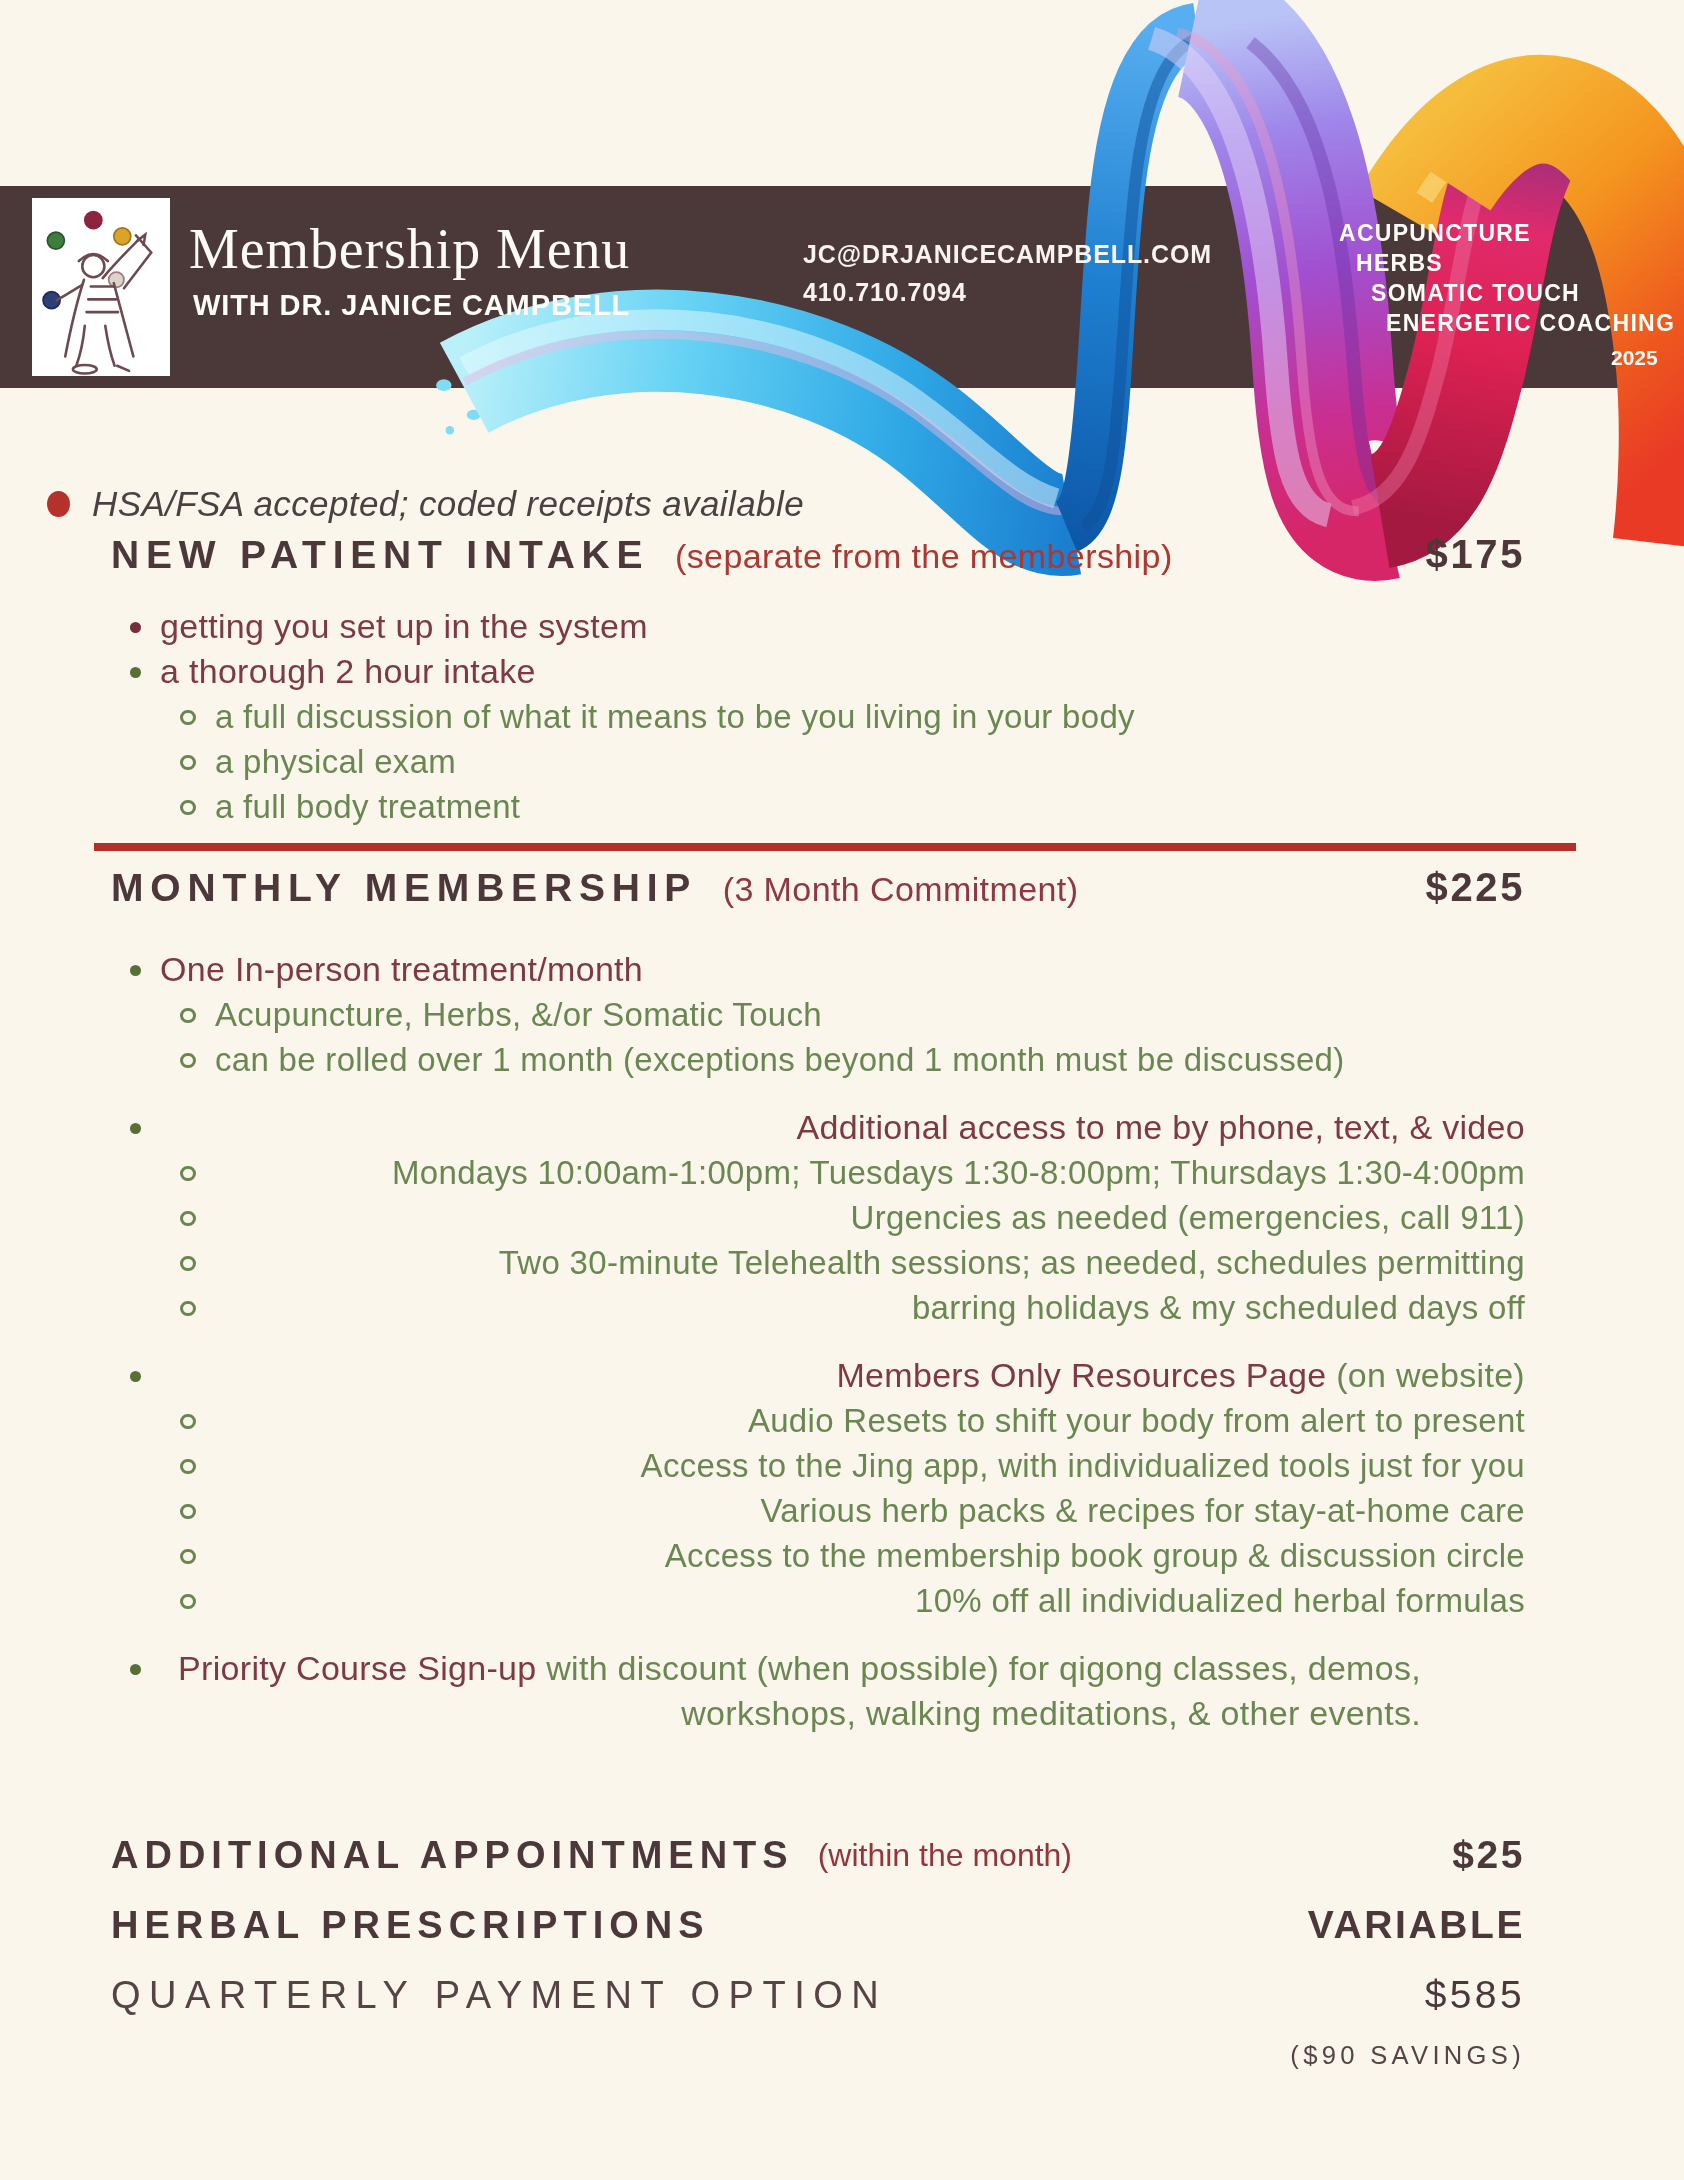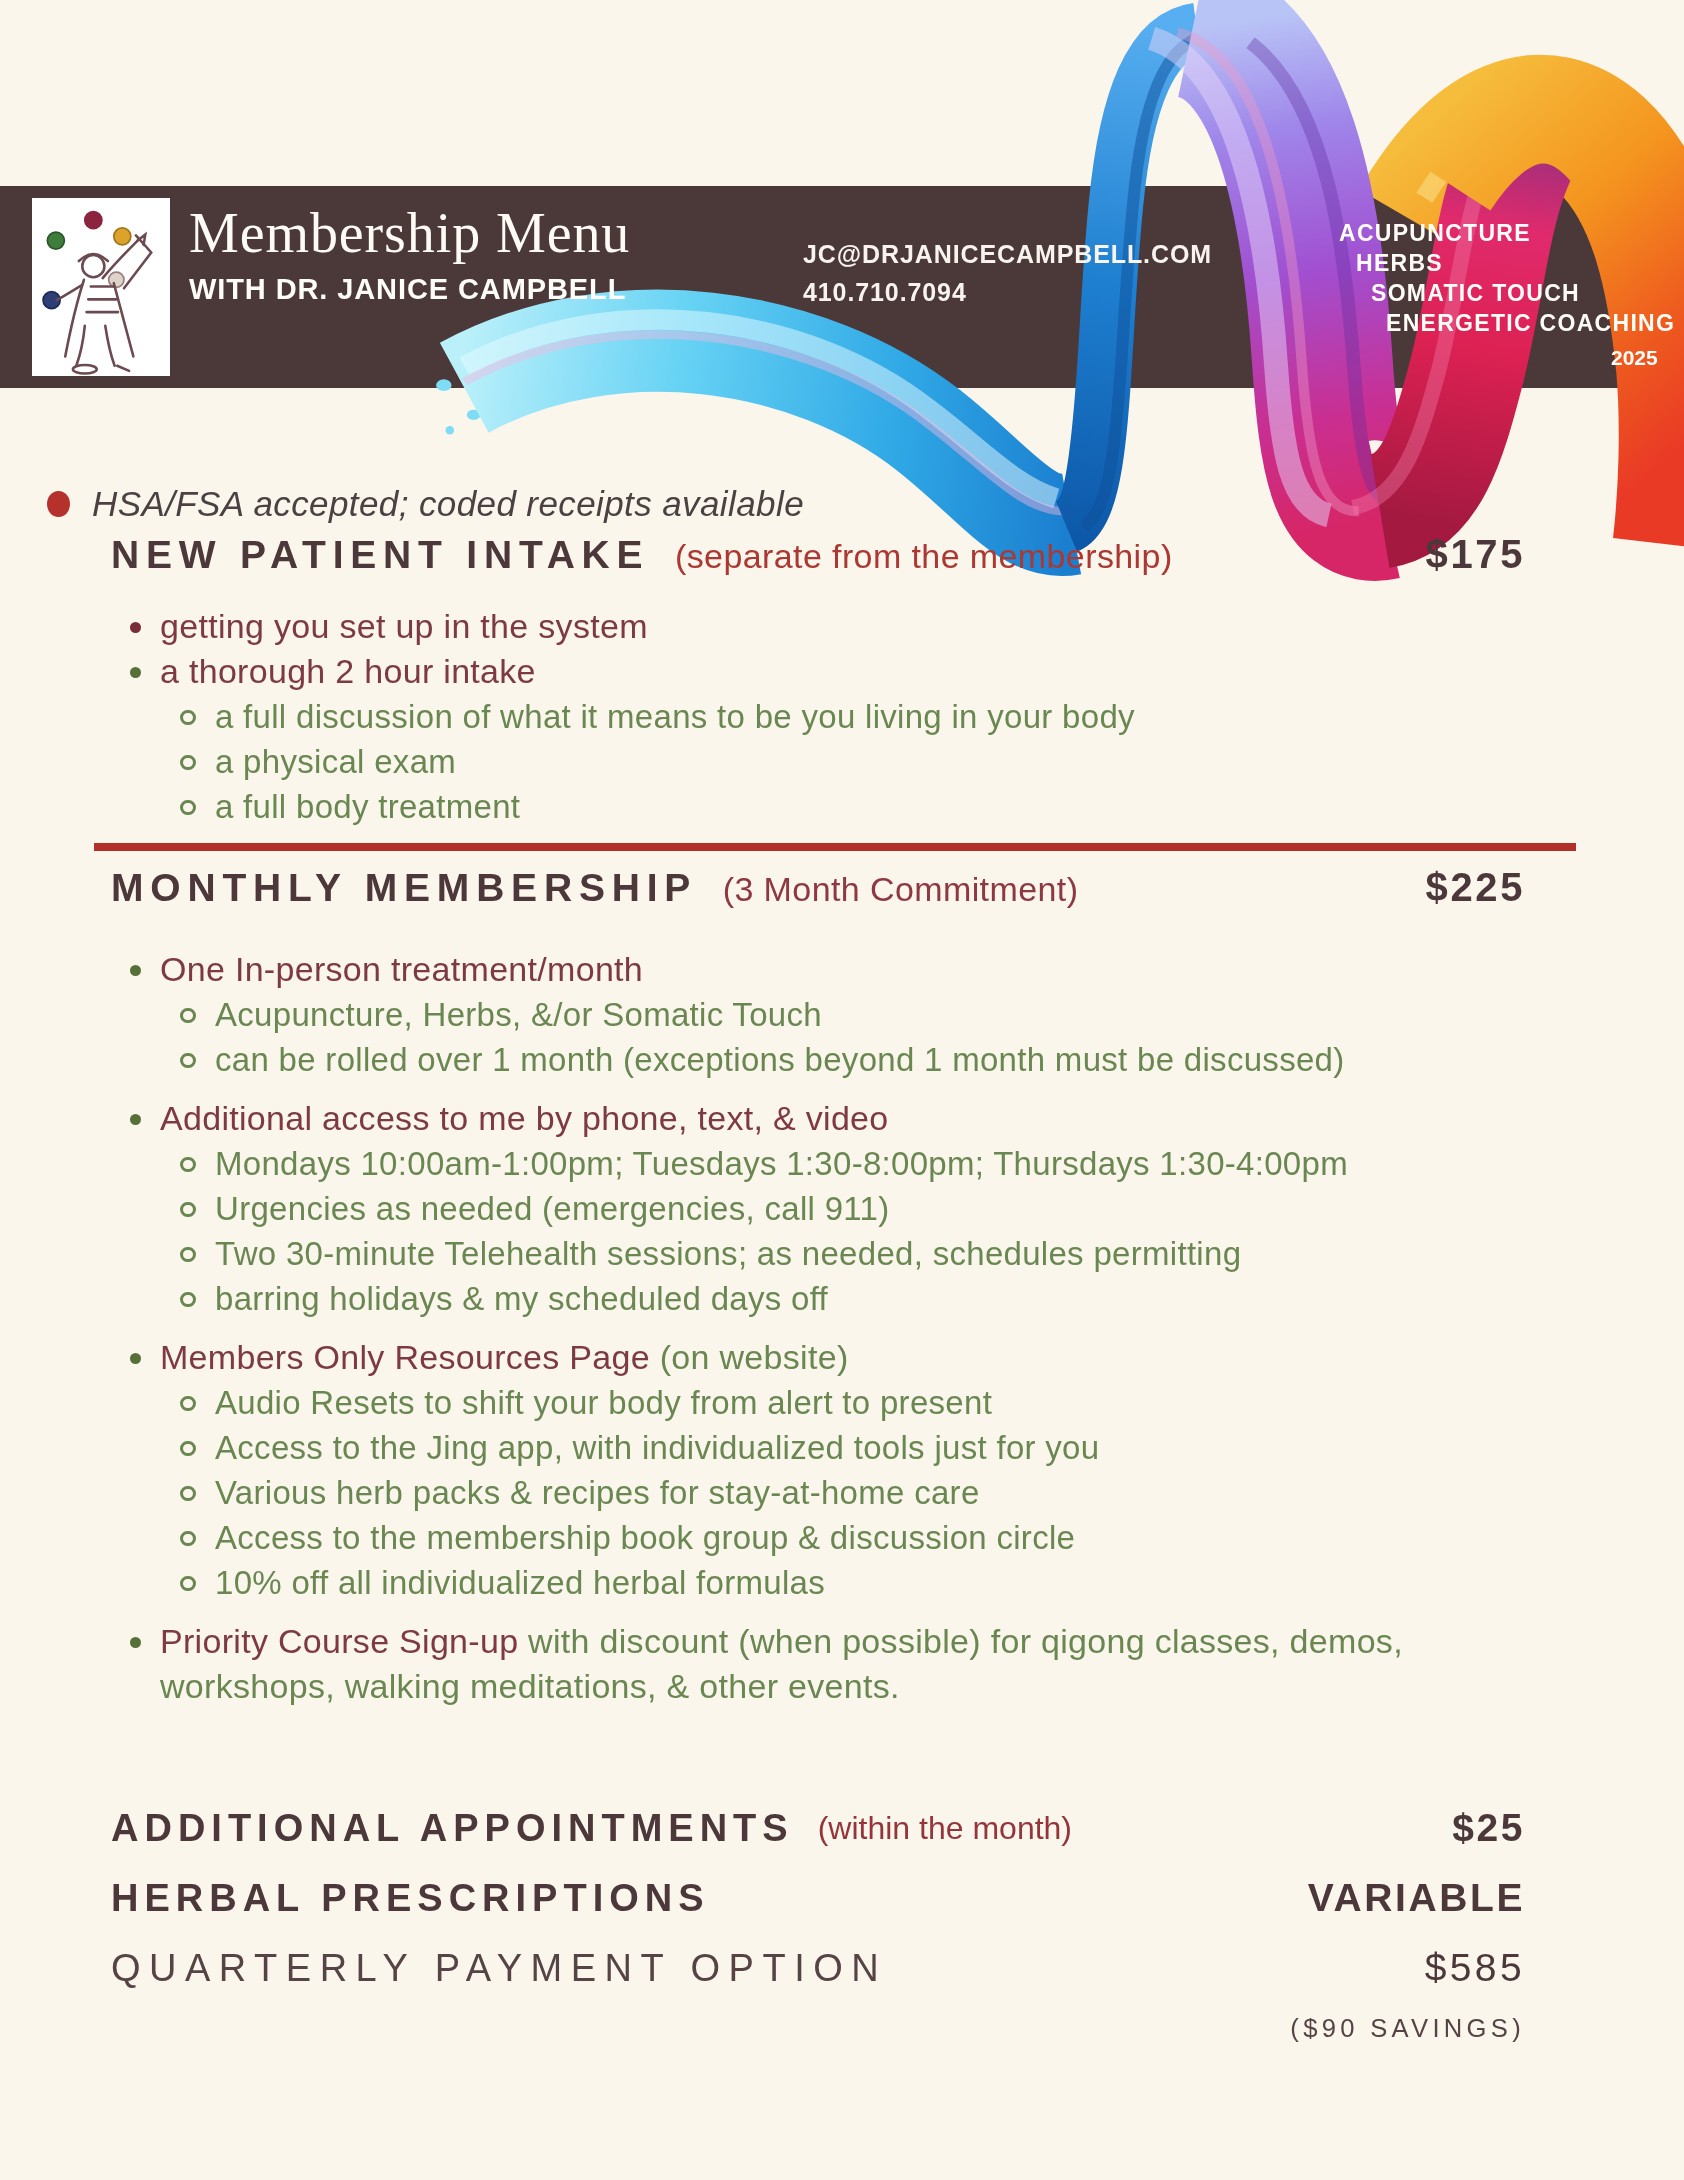--- a/index.html
+++ b/index.html
@@ -6,21 +6,21 @@
   .page{position:relative;width:1685px;height:2181px;background:#faf6ec;overflow:hidden;
         font-family:"Liberation Sans",sans-serif;}
 
   
   .band{position:absolute;top:186px;left:0;width:100%;height:202px;background:#4b393a;}
   .band-shadow{position:absolute;top:388px;left:0;width:579px;height:49px;
 ieweg    background:linear-gradient(to bottom, rgba(70,58,58,.32), rgba(70,58,58,0));}
   .ribbon{position:absolute;top:0;left:0;pointer-events:none;}
 
   .logo-box{position:absolute;left:32px;top:198px;width:138px;height:178px;background:#ffffff;}
-  .title-wrap{position:absolute;left:189px;top:204px;color:#fdfbf4;}
+  .title-wrap{position:absolute;left:189px;top:220px;color:#fdfbf4;text-align:right;}
   .page-title{margin:0;font-family:"Liberation Serif",serif;font-weight:400;font-size:56px;
         line-height:1.05;letter-spacing:0.9px;}
   .subtitle{margin-top:10.2px;font-weight:700;font-size:29px;letter-spacing:0.9px;color:#fffdf8;}
   .contact{position:absolute;left:803px;top:235px;color:#f8f4ed;font-weight:700;font-size:25px;
         line-height:38px;letter-spacing:0.9px;}
   .services{position:absolute;left:1339px;top:218px;color:#fffdf8;font-weight:700;font-size:23px;
         line-height:30px;letter-spacing:1.3px;}
   .services .s1{padding-left:17px}
   .services .s2{padding-left:32px}
   .services .s3{padding-left:47px}
@@ -50,21 +50,21 @@
   .tail{color:#6a8752;}
   .l2 > li{position:relative;padding-left:55px;font-size:33px;line-height:45px;color:#6a8752;
         letter-spacing:0.3px;}
   .l2 > li::before{content:"";position:absolute;left:20.4px;top:16px;width:9.4px;height:9.4px;
         border:3px solid #6a8752;border-radius:50%;background:transparent;}
 
   .list-intake{margin-top:25.6px;}
   .divider{margin:14.5px 0 0 -17px;width:1482px;height:7.7px;background:#b23028;border:none;}
   .row-monthly{margin-top:12px;}
   .grp-first{margin-top:36px;}
-  .grp{margin-top:14px;}
+  .grp{margin-top:23px;text-align:right;}
   .priority{max-width:1261px;}
 
   
   .pricing{margin-top:95px;}
   .p-row{display:flex;align-items:flex-end;line-height:48px;height:48px;margin-bottom:22px;}
   .p-title{font-size:38px;font-weight:700;letter-spacing:6px;color:#4c383a;white-space:nowrap;}
   .p-qual{margin-left:24px;font-size:32px;color:#93353b;white-space:nowrap;margin-top:24px;}
   .p-price{margin-left:auto;font-size:39px;font-weight:700;letter-spacing:2.6px;color:#4c383a;}
   .p-row.light .p-title{font-weight:400;letter-spacing:8.5px;color:#564345;}
   .p-row.light .p-price{font-weight:400;letter-spacing:3.4px;}

